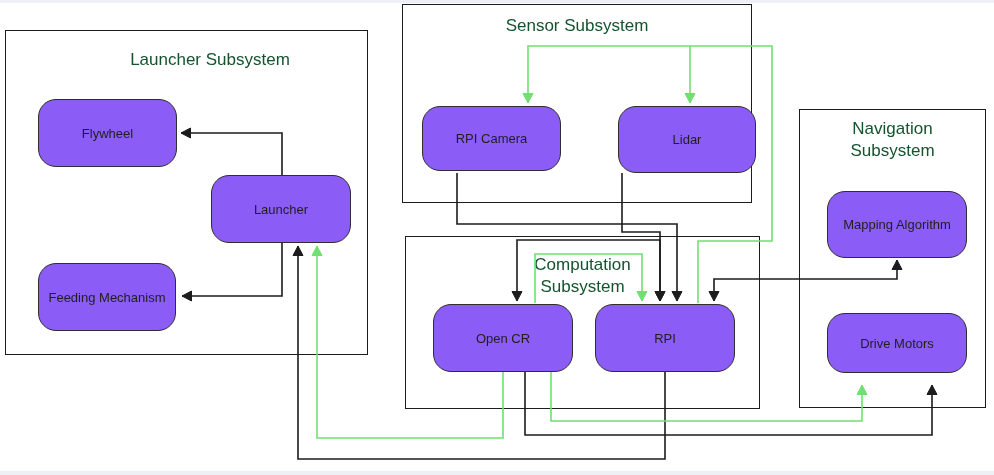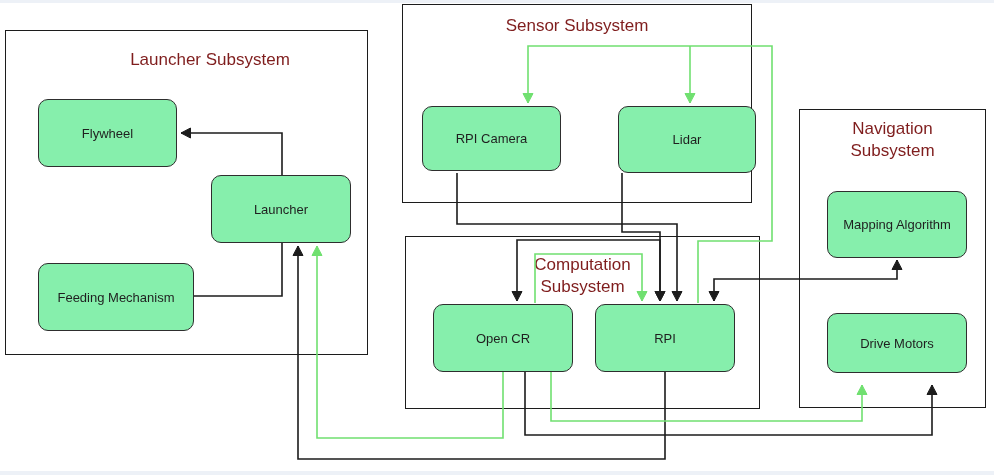--- a/index.html
+++ b/index.html
@@ -10,26 +10,26 @@
     color:#1a1a1a;
   }
   .frame-strip{position:absolute;left:0;width:994px;background:#edf1f7;}
   .frame-strip.top{top:0;height:3px;}
   .frame-strip.bottom{bottom:0;height:4px;}
   .container{
     position:absolute;border:1.5px solid #1c1c1c;background:transparent;
     box-sizing:border-box;
   }
   .container-title{
-    text-align:center;font-size:17px;line-height:22px;color:#7f1d1d;
+    text-align:center;font-size:17px;line-height:22px;color:#14532d;
     margin:0 auto;
   }
   .node{
-    position:absolute;border:1.5px solid #2e2e2e;border-radius:10px;
-    background:#86efac;box-sizing:border-box;
+    position:absolute;border:1.5px solid #2e2e2e;border-radius:18px;
+    background:#8b5cf6;box-sizing:border-box;
     display:flex;align-items:center;justify-content:center;
     font-size:13px;color:#1f1f1f;text-align:center;
   }
   svg.edges{position:absolute;left:0;top:0;pointer-events:none;}
   .edge-black{fill:none;stroke:#1c1c1c;stroke-width:1.6;}
   .edge-green{fill:none;stroke:#70e070;stroke-width:1.6;}
 </style>
 </head>
 <body>
 
@@ -79,21 +79,21 @@
     <path class="edge-green" d="M503,372 L503,438 L317,438 L317,246" marker-end="url(#arrG)"></path>
     <path class="edge-green" d="M551,372 L551,421 L862,421 L862,385" marker-end="url(#arrG)"></path>
   </svg>
 
   <div class="node" style="left:38px;top:99px;width:139px;height:68px;">
     <span>Flywheel</span>
   </div>
   <div class="node" style="left:211px;top:175px;width:140px;height:68px;">
     <span>Launcher</span>
   </div>
-  <div class="node" style="left:38px;top:263px;width:156px;height:68px;text-align:right;">
+  <div class="node" style="left:38px;top:263px;width:138px;height:68px;text-align:right;">
     <span>Feeding Mechanism</span>
   </div>
 
   <div class="node" style="left:422px;top:106px;width:139px;height:65px;">
     <span>RPI Camera</span>
   </div>
   <div class="node" style="left:618px;top:106px;width:138px;height:67px;">
     <span>Lidar</span>
   </div>
 

